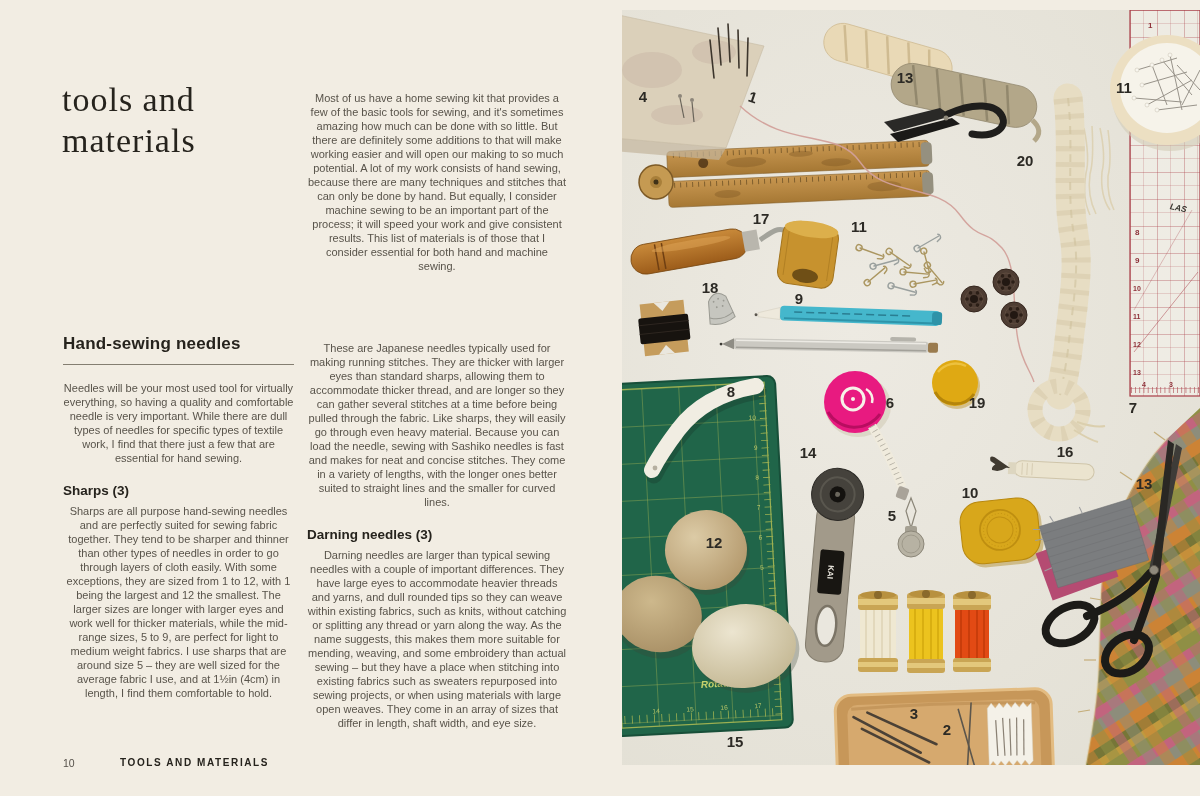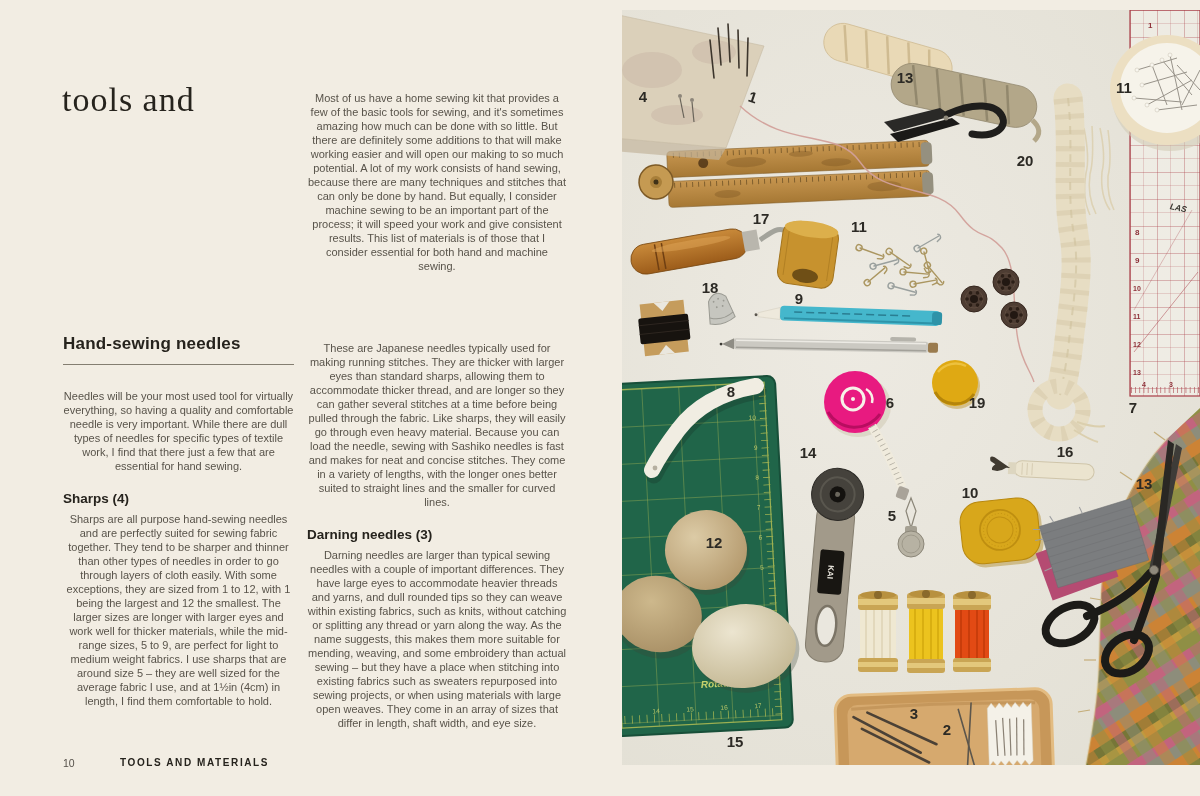--- a/index.html
+++ b/index.html
@@ -16,21 +16,21 @@
     font-weight:400; font-size:34px; line-height:1.2;
     letter-spacing:1px; color:#26231d;
   }
   .title .tl { display:block; }
   .bodytext { font-size:11px; line-height:14px; color:#58534a;text-align:center; }
   .intro { position:absolute; left:307px; top:91px; width:260px; }
   .col1 { position:absolute; left:63px; top:334px; width:231px; }
   .col2 { position:absolute; left:307px; top:341px; width:260px; }
   .sect-h {
     font-size:17px; font-weight:700; color:#26231d; letter-spacing:0.2px;
-    padding-bottom:10px; border-bottom:1.5px solid #847e71; margin-bottom:24px;
+    padding-bottom:10px; border-bottom:1.5px solid #847e71; margin-bottom:16px;
   }
   .sub-h { font-size:13.5px; font-weight:700; color:#26231d; margin:18px 0 6px; }
   .col2 .sub-h.first { margin-top:0; }
   .pagenum { position:absolute; left:63px; top:757px; font-size:10.5px; color:#55504a; }
   .runhead { position:absolute; left:120px; top:757px; font-size:10px; font-weight:700;
              letter-spacing:1.6px; color:#26231d;text-align:right; }
   .photo {
     position:absolute; left:622px; top:10px; width:578px; height:755px;
     background:#eae7de; overflow:hidden;
   }
@@ -41,28 +41,29 @@
   }
 </style>
 </head>
 <body>
 
 <div>
 
   <section>
     <h1 class="title">
       <span class="tl">tools and</span>
+      <span class="tl">materials</span>
     </h1>
 
     <p class="intro bodytext">Most of us have a home sewing kit that provides a few of the basic tools for sewing, and it's sometimes amazing how much can be done with so little. But there are definitely some additions to that will make working easier and will open our making to so much potential. A lot of my work consists of hand sewing, because there are many techniques and stitches that can only be done by hand. But equally, I consider machine sewing to be an important part of the process; it will speed your work and give consistent results. This list of materials is of those that I consider essential for both hand and machine sewing.</p>
 
     <div class="col1">
       <h2 class="sect-h">Hand-sewing needles</h2>
       <p class="bodytext">Needles will be your most used tool for virtually everything, so having a quality and comfortable needle is very important. While there are dull types of needles for specific types of textile work, I find that there just a few that are essential for hand sewing.</p>
-      <h3 class="sub-h">Sharps (4)</h3>
+      <h3 class="sub-h">Sharps (3)</h3>
       <p class="bodytext">Sharps are all purpose hand-sewing needles and are perfectly suited for sewing fabric together. They tend to be sharper and thinner than other types of needles in order to go through layers of cloth easily. With some exceptions, they are sized from 1 to 12, with 1 being the largest and 12 the smallest. The larger sizes are longer with larger eyes and work well for thicker materials, while the mid-range sizes, 5 to 9, are perfect for light to medium weight fabrics. I use sharps that are around size 5 – they are well sized for the average fabric I use, and at 1½in (4cm) in length, I find them comfortable to hold.</p>
     </div>
 
     <div class="col2">
       <p class="bodytext">These are Japanese needles typically used for making running stitches. They are thicker with larger eyes than standard sharps, allowing them to accommodate thicker thread, and are longer so they can gather several stitches at a time before being pulled through the fabric. Like sharps, they will easily go through even heavy material. Because you can load the needle, sewing with Sashiko needles is fast and makes for neat and concise stitches. They come in a variety of lengths, with the longer ones better suited to straight lines and the smaller for curved lines.</p>
       <h3 class="sub-h">Darning needles (3)</h3>
       <p class="bodytext">Darning needles are larger than typical sewing needles with a couple of important differences. They have large eyes to accommodate heavier threads and yarns, and dull rounded tips so they can weave within existing fabrics, such as knits, without catching or splitting any thread or yarn along the way. As the name suggests, this makes them more suitable for mending, weaving, and some embroidery than actual sewing – but they have a place when stitching into existing fabrics such as sweaters repurposed into sewing projects, or when using materials with large open weaves. They come in an array of sizes that differ in length, shaft width, and eye size.</p>
     </div>
 
     <div class="pagenum">10</div>

